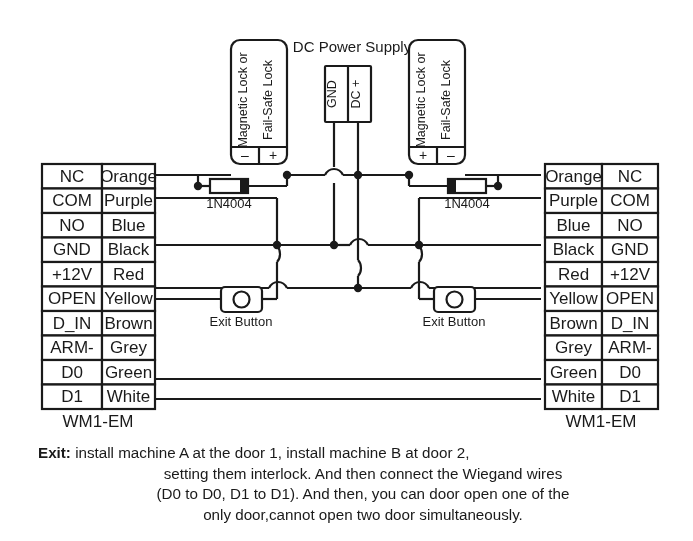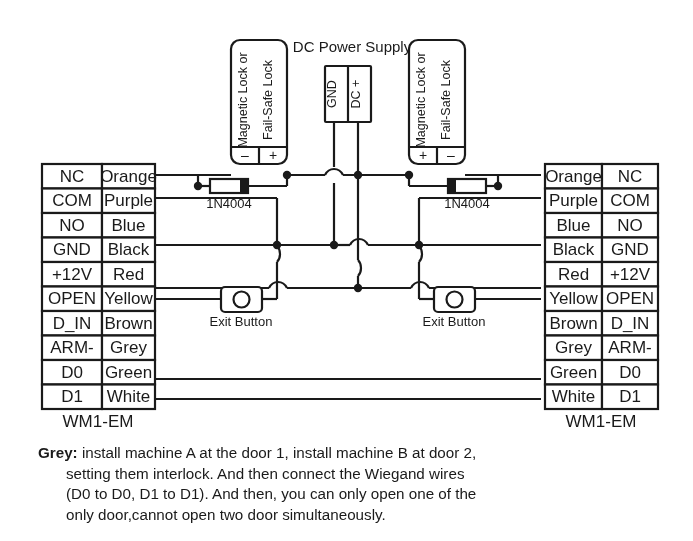--- a/index.html
+++ b/index.html
@@ -82,20 +82,21 @@
     font-size: 15.2px;
     line-height: 20.5px;
     color: #1a1a1a;
     white-space: pre;
   }
   .note-kw {
     font-weight: bold;
   }
   .note-indent {
     padding-left: 28px;
+    text-align: center;
   }
 </style>
 </head>
 <body>
 
 <svg id="diagram" viewBox="0 0 693 541">
 
   <g>
 
     <path class="wire" d="M 155 175 L 231 175"></path>
@@ -314,17 +315,17 @@
       <rect x="545" y="384.5" width="57" height="24.5" class="box-line"></rect>
       <rect x="602" y="384.5" width="56" height="24.5" class="box-line"></rect>
       <text x="573.5" y="397.75" class="cell-text">White</text>
       <text x="630" y="397.75" class="cell-text">D1</text>
     </g>
   <text class="dev-label" x="601" y="427">WM1-EM</text>
 
 </svg>
 
 <div class="note-wrap">
-  <div class="note-line"><span class="note-kw">Grey:</span><span> install machine A at the door 1, install machine B at door 2,</span></div>
+  <div class="note-line"><span class="note-kw">Exit:</span><span> install machine A at the door 1, install machine B at door 2,</span></div>
   <div class="note-line note-indent">setting them interlock. And then connect the Wiegand wires</div>
-  <div class="note-line note-indent">(D0 to D0, D1 to D1). And then, you can only open one of the</div>
+  <div class="note-line note-indent">(D0 to D0, D1 to D1). And then, you can door open one of the</div>
   <div class="note-line note-indent">only door,cannot open two door simultaneously.</div>
 </div>
 
 </body></html>

